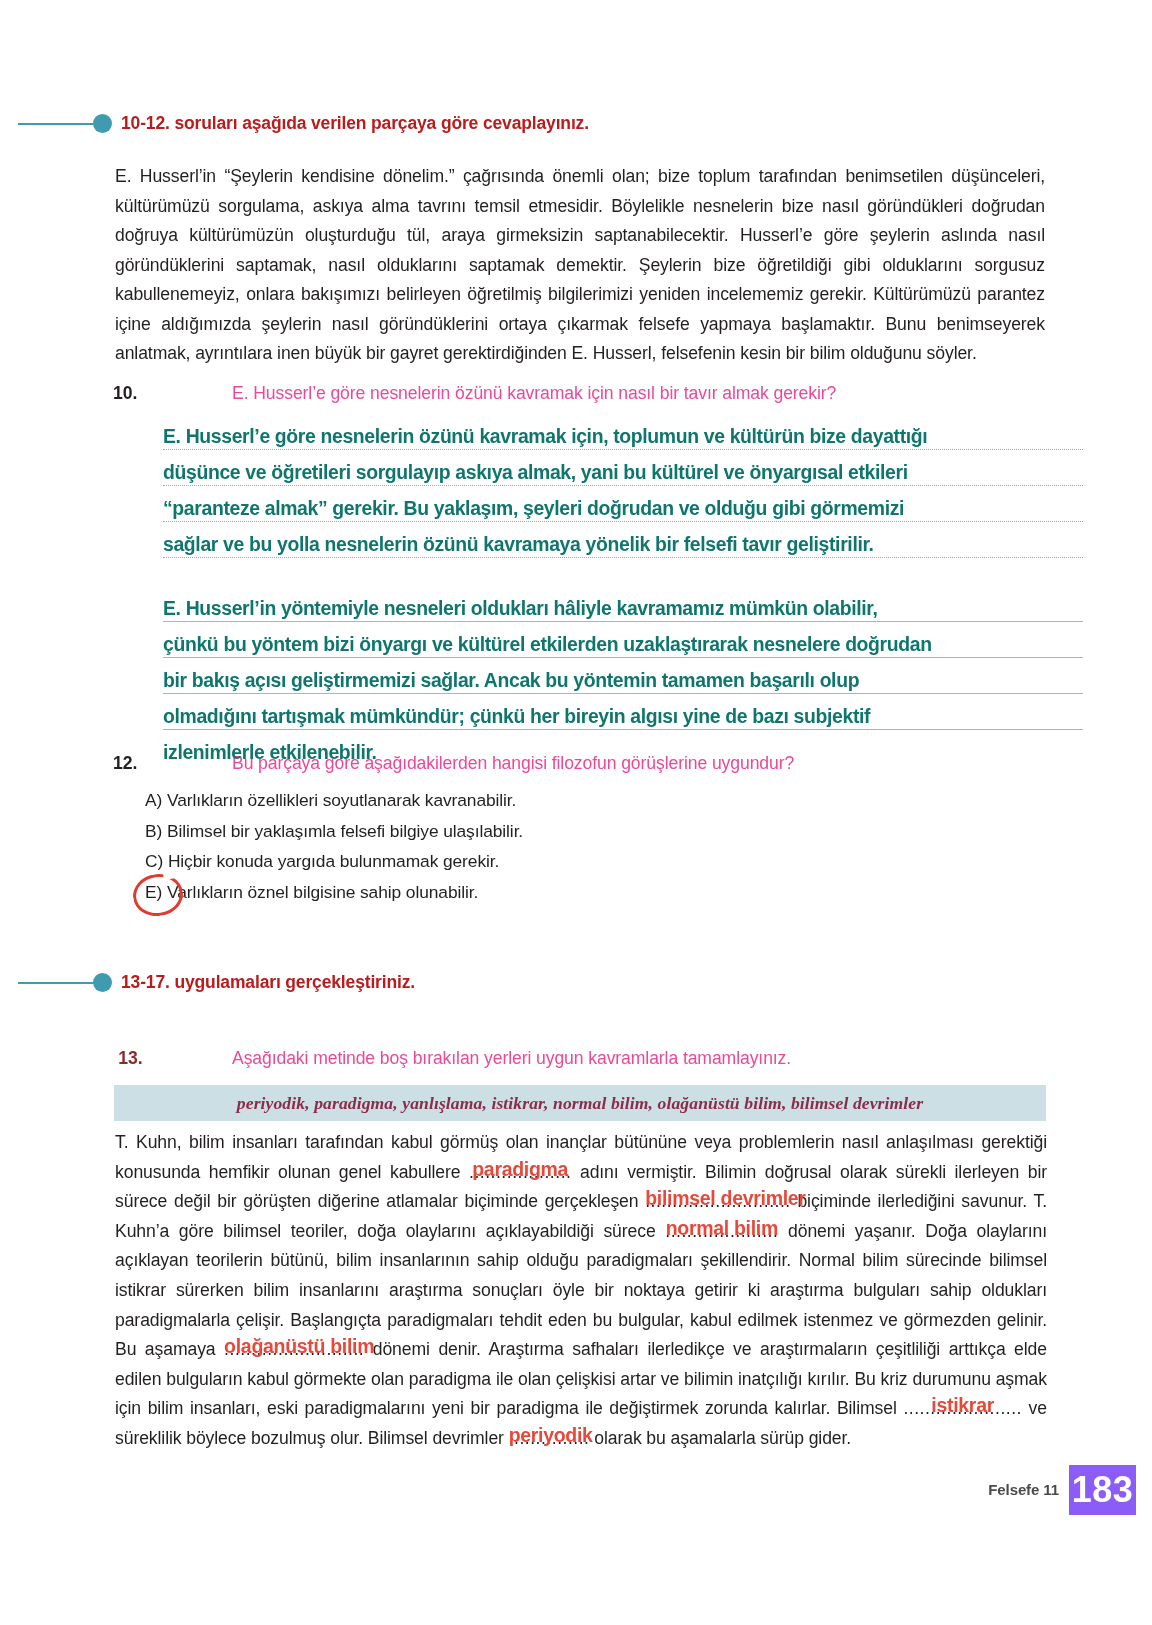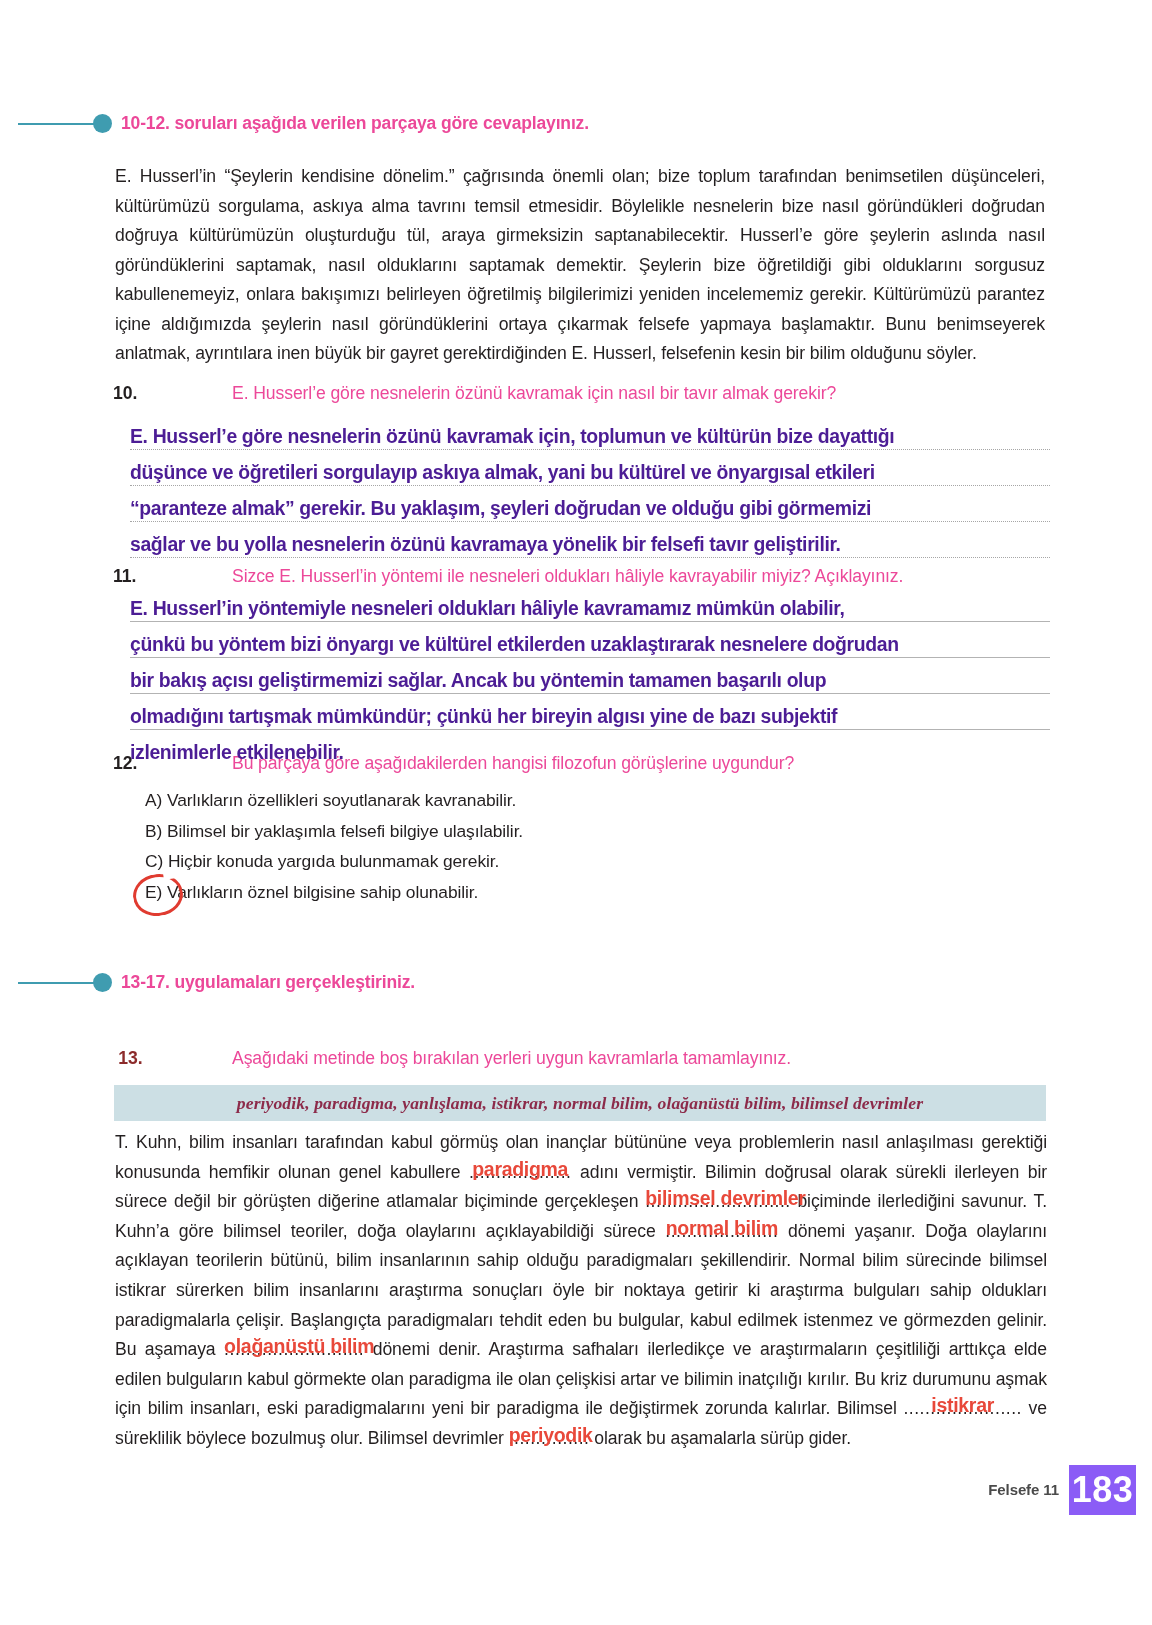--- a/index.html
+++ b/index.html
@@ -37,21 +37,21 @@
     height: 19px;
     border-radius: 50%;
     background: #3f9cb0;
     margin-left: -3px;
     flex: 0 0 auto;
   }
   .section-title {
     font-size: 17.5px;
     font-weight: bold;
     letter-spacing: -0.15px;
-    color: #ec4899;
+    color: #b91c1c;
     margin-left: 9px;
     white-space: nowrap;
   }
 
   
   .para {
     position: absolute;
     font-size: 17.6px;
     line-height: 29.5px;
     color: #231f20;
@@ -83,22 +83,23 @@
     letter-spacing: -0.1px;
     margin-left: 36px;
   }
 
   
   .answer-block {
     position: absolute;
     font-size: 19.4px;
     font-weight: bold;
     line-height: 36px;
-    color: #4c1d95;
+    color: #0f766e;
     letter-spacing: -0.35px;
+    margin-left: 33px;
   }
   .answer-line {
     position: relative;
     height: 36px;
     white-space: nowrap;
   }
   .answer-line .txt {
     position: relative;
     z-index: 2;
   }
@@ -230,24 +231,20 @@
     <div class="q-text">E. Husserl’e göre nesnelerin özünü kavramak için nasıl bir tavır almak gerekir?</div>
   </div>
 
   <div class="answer-block" style="left:130px; top:418px; width:920px;">
     <div class="answer-line"><span class="txt">E. Husserl’e göre nesnelerin özünü kavramak için, toplumun ve kültürün bize dayattığı</span></div>
     <div class="answer-line"><span class="txt">düşünce ve öğretileri sorgulayıp askıya almak, yani bu kültürel ve önyargısal etkileri</span></div>
     <div class="answer-line"><span class="txt">“paranteze almak” gerekir. Bu yaklaşım, şeyleri doğrudan ve olduğu gibi görmemizi</span></div>
     <div class="answer-line"><span class="txt">sağlar ve bu yolla nesnelerin özünü kavramaya yönelik bir felsefi tavır geliştirilir.</span></div>
   </div>
 
-  <div class="q-row" style="left:113px; top:563px; width:930px;">
-    <div class="q-num dark" style="width:35px;">11.</div>
-    <div class="q-text">Sizce E. Husserl’in yöntemi ile nesneleri oldukları hâliyle kavrayabilir miyiz? Açıklayınız.</div>
-  </div>
 
   <div class="answer-block" style="left:130px; top:590px; width:920px;">
     <div class="answer-line solid"><span class="txt">E. Husserl’in yöntemiyle nesneleri oldukları hâliyle kavramamız mümkün olabilir,</span></div>
     <div class="answer-line solid"><span class="txt">çünkü bu yöntem bizi önyargı ve kültürel etkilerden uzaklaştırarak nesnelere doğrudan</span></div>
     <div class="answer-line solid"><span class="txt">bir bakış açısı geliştirmemizi sağlar. Ancak bu yöntemin tamamen başarılı olup</span></div>
     <div class="answer-line solid"><span class="txt">olmadığını tartışmak mümkündür; çünkü her bireyin algısı yine de bazı subjektif</span></div>
     <div class="answer-line noline"><span class="txt">izlenimlerle etkilenebilir.</span></div>
   </div>
 
   <div class="q-row" style="left:113px; top:750px; width:930px;">

